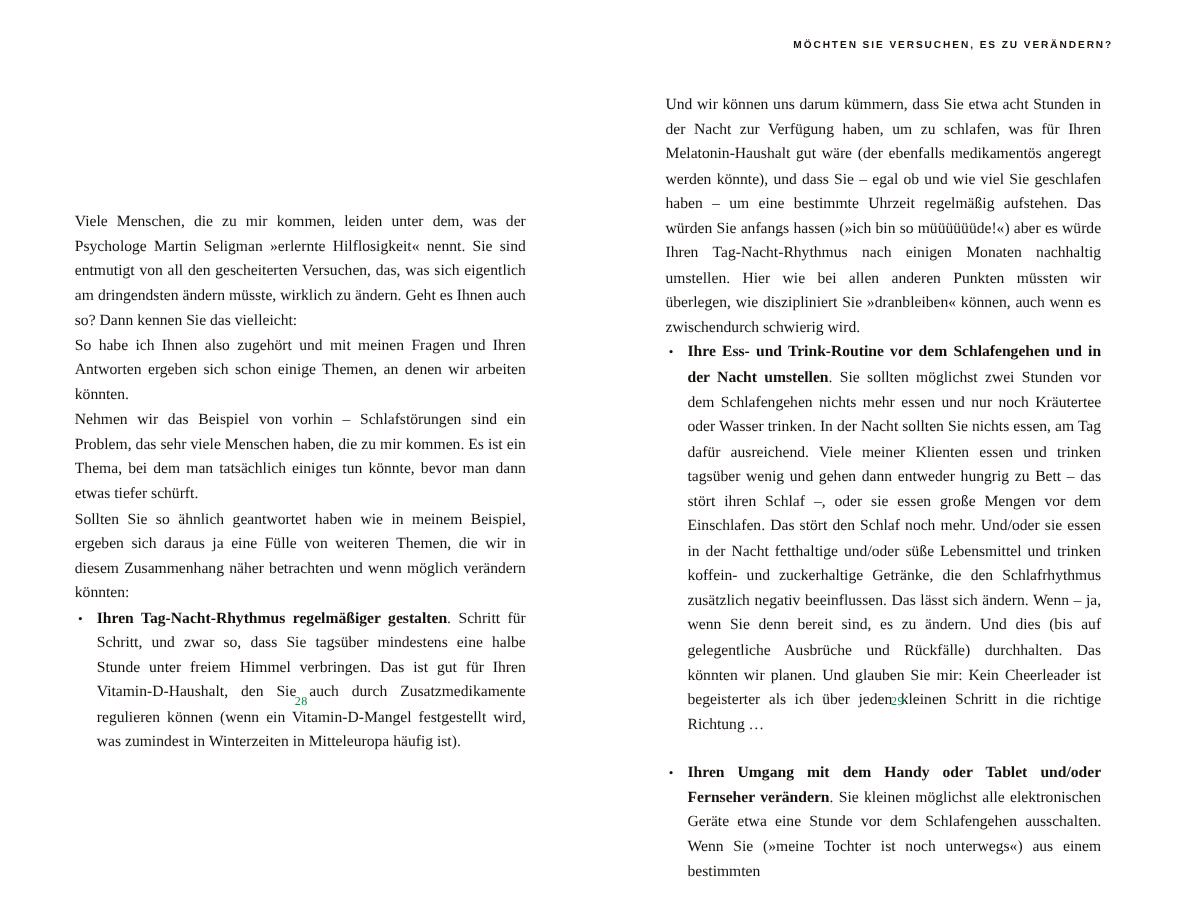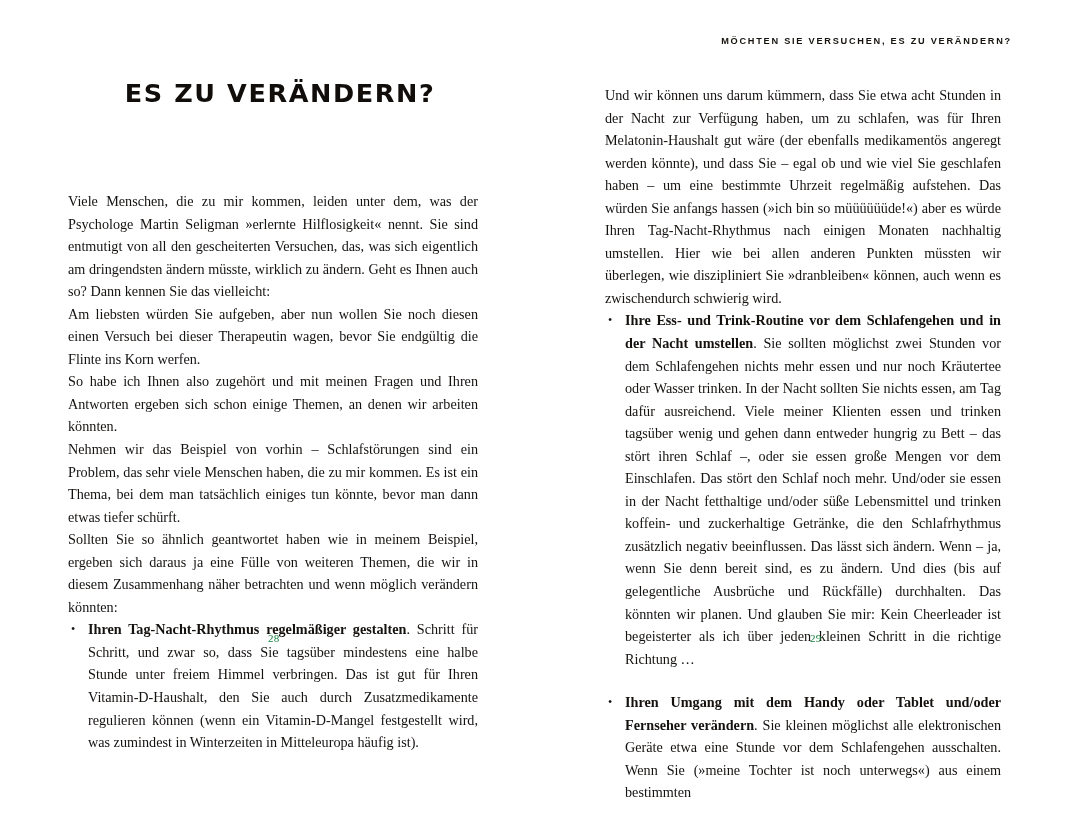--- a/index.html
+++ b/index.html
@@ -120,26 +120,24 @@
   .page-right .folio { left: 270px; margin-top: 19px; }
 </style>
 </head>
 <body>
 
 <div class="spread">
 
   <div class="page page-left">
 
     <div class="chapter-title">
-      <span class="tline">ES ZU VERÄNDERN?</span>
     </div>
 
     <div class="column">
       <p class="para">Viele Menschen, die zu mir kommen, leiden unter dem, was der Psychologe Martin Seligman »erlernte Hilflosigkeit« nennt. Sie sind entmutigt von all den gescheiterten Versuchen, das, was sich eigentlich am dringendsten ändern müsste, wirklich zu ändern. Geht es Ihnen auch so? Dann kennen Sie das vielleicht:</p>
-      <p class="para">Am liebsten würden Sie aufgeben, aber nun wollen Sie noch diesen einen Versuch bei dieser Therapeutin wagen, bevor Sie endgültig die Flinte ins Korn werfen.</p>
       <p class="para">So habe ich Ihnen also zugehört und mit meinen Fragen und Ihren Antworten ergeben sich schon einige Themen, an denen wir arbeiten könnten.</p>
       <p class="para">Nehmen wir das Beispiel von vorhin – Schlafstörungen sind ein Problem, das sehr viele Menschen haben, die zu mir kommen. Es ist ein Thema, bei dem man tatsächlich einiges tun könnte, bevor man dann etwas tiefer schürft.</p>
       <p class="para">Sollten Sie so ähnlich geantwortet haben wie in meinem Beispiel, ergeben sich daraus ja eine Fülle von weiteren Themen, die wir in diesem Zusammenhang näher betrachten und wenn möglich verändern könnten:</p>
 
       <ul class="bullets gap-before-list">
         <li>
           <span class="marker">•</span><span class="lead-in">Ihren Tag-Nacht-Rhythmus regelmäßiger gestalten</span><span>. Schritt für Schritt, und zwar so, dass Sie tagsüber mindestens eine halbe Stunde unter freiem Himmel verbringen. Das ist gut für Ihren Vitamin-D-Haushalt, den Sie auch durch Zusatzmedikamente regulieren können (wenn ein Vitamin-D-Mangel festgestellt wird, was zumindest in Winterzeiten in Mitteleuropa häufig ist).</span>
         </li>
       </ul>
     </div>

